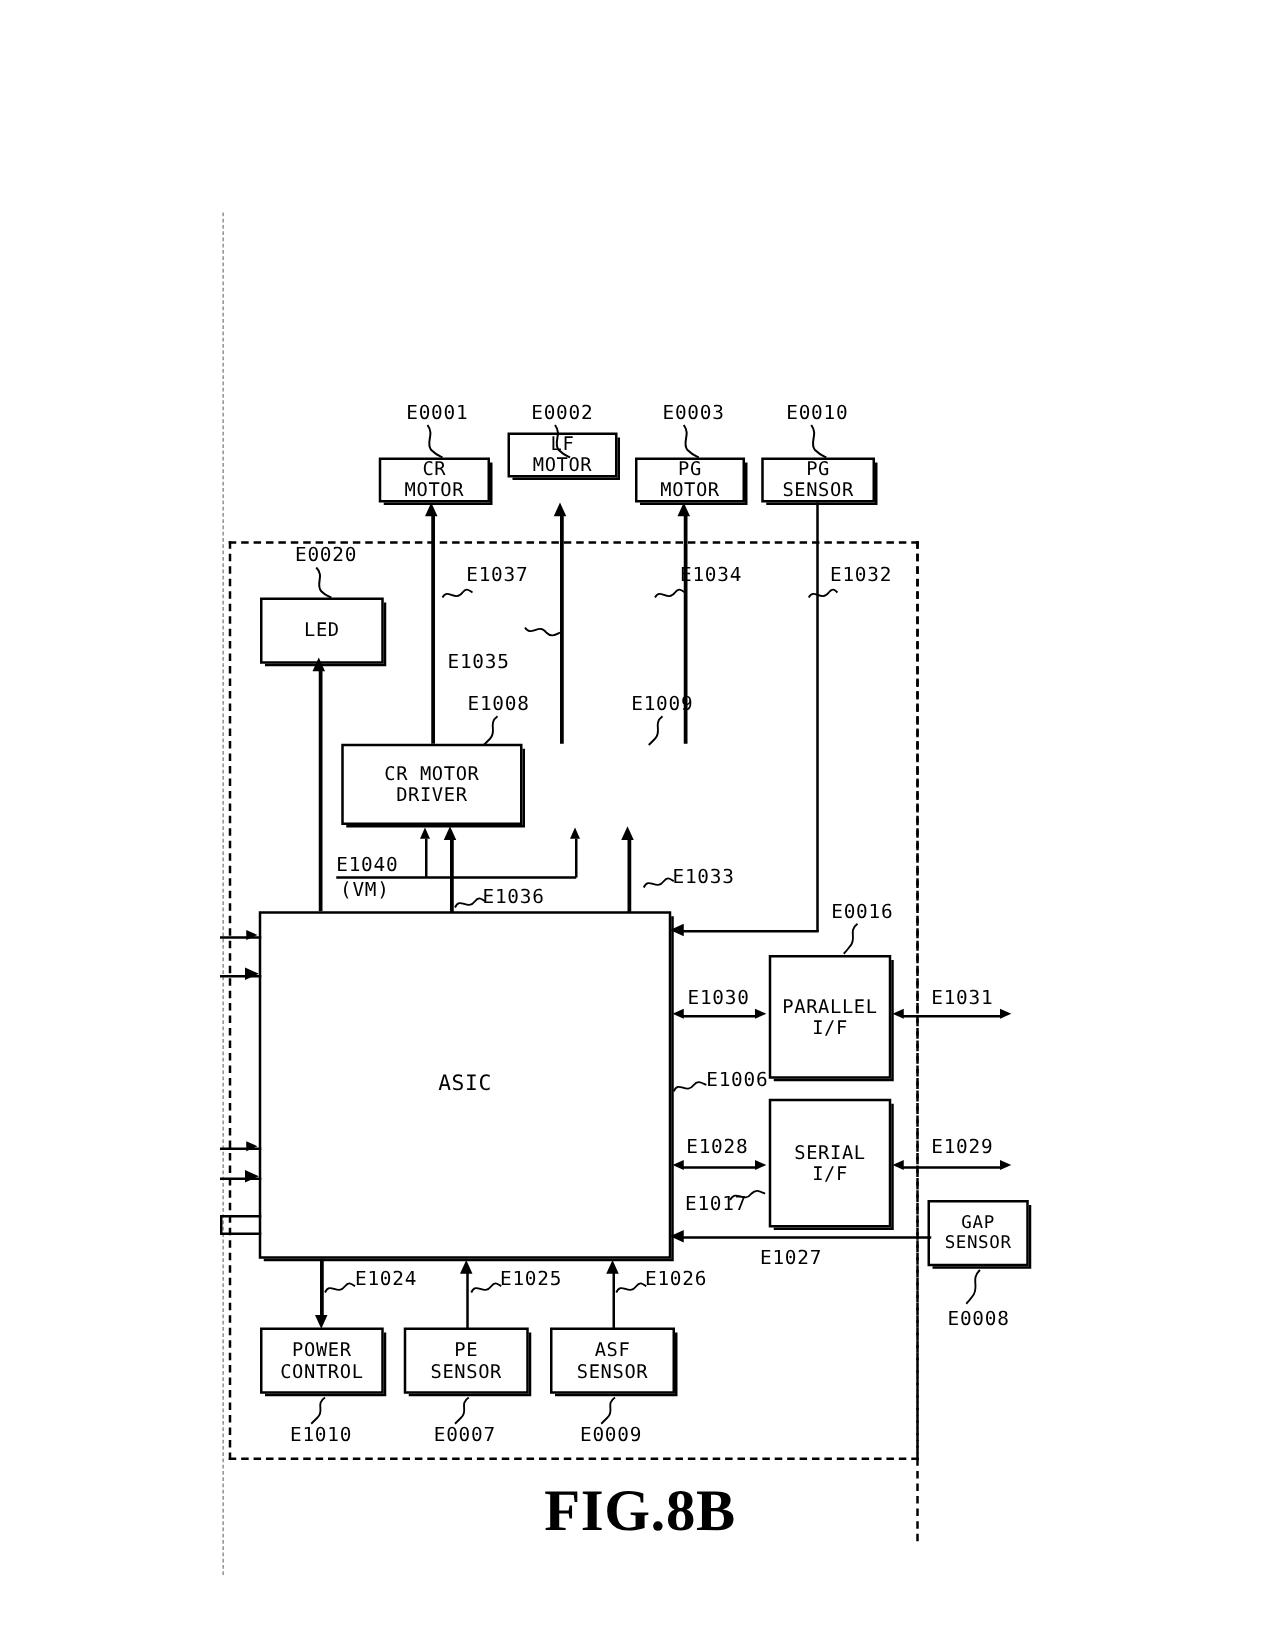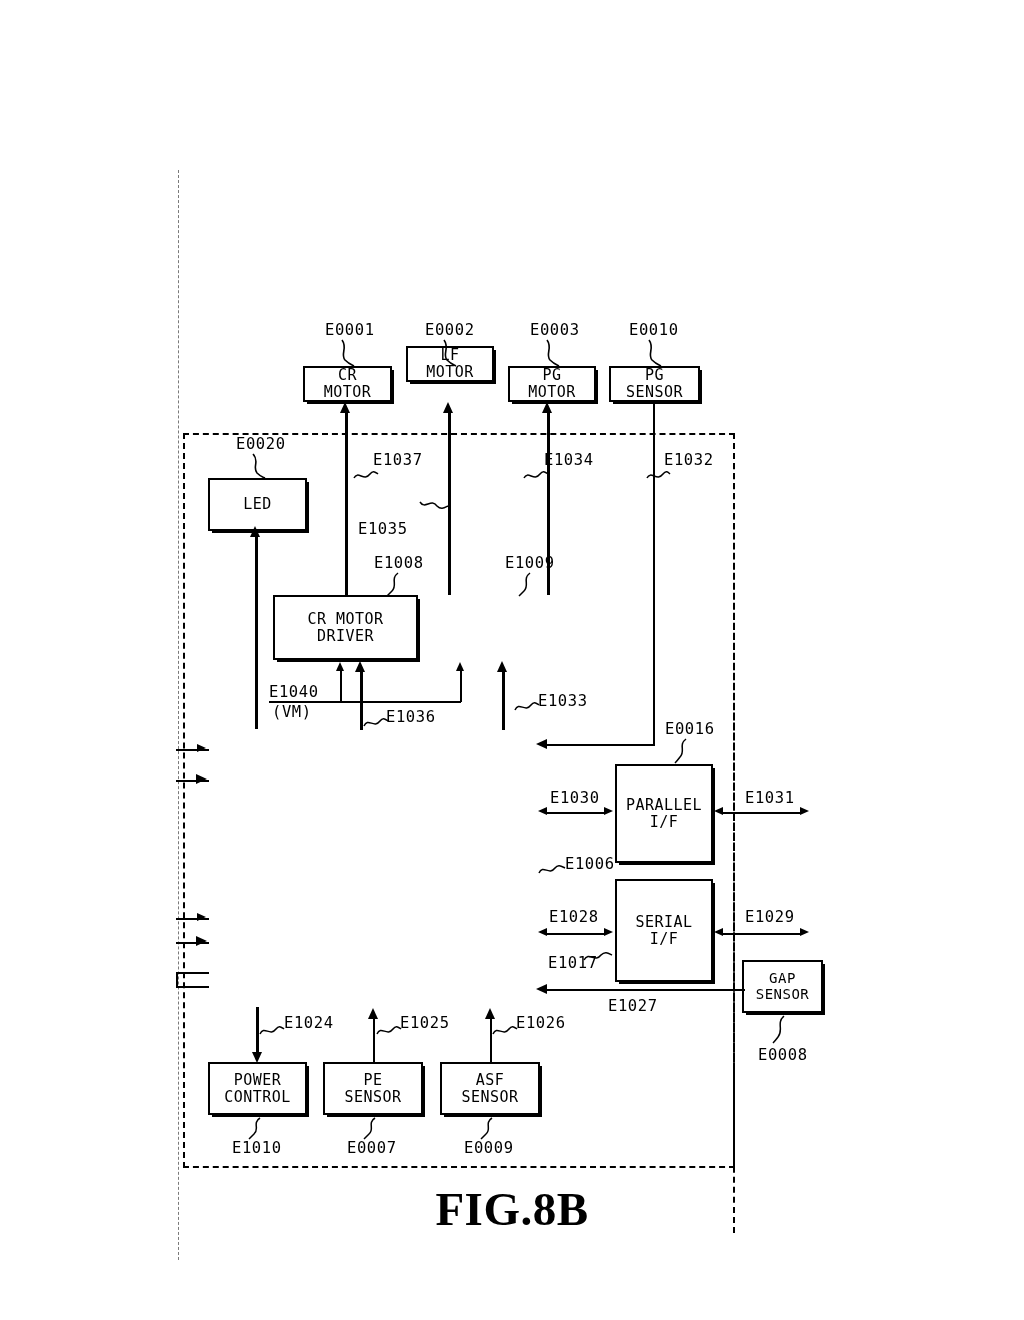--- a/index.html
+++ b/index.html
@@ -198,20 +198,21 @@
 
   <div class="box" style="left:208px; top:478px; width:99px; height:53px;">LED</div>
   <div class="lbl" style="left:236px; top:436px;">E0020</div>
   <svg class="leader" style="left:249px; top:452px;" width="40" height="28">
     <path d="M4,2 C11,9 3,15 8,21 C12,25 14,25 16,26" stroke="#000" stroke-width="1.6" fill="none"></path>
   </svg>
 
   <div class="box" style="left:273px; top:595px; width:145px; height:65px; white-space:pre;">CR MOTOR
 DRIVER</div>
 
+  <div class="box" style="left:207px; top:729px; width:330px; height:278px; font-size:17px;">ASIC</div>
 
   <div class="box" style="left:615px; top:764px; width:98px; height:99px; white-space:pre;">PARALLEL
 I/F</div>
   <div class="box" style="left:615px; top:879px; width:98px; height:103px; white-space:pre;">SERIAL
 I/F</div>
   <div class="box" style="left:742px; top:960px; width:81px; height:53px; white-space:pre; font-size:14px;">GAP
 SENSOR</div>
 
   <div class="box" style="left:208px; top:1062px; width:99px; height:53px; white-space:pre;">POWER
 CONTROL</div>

